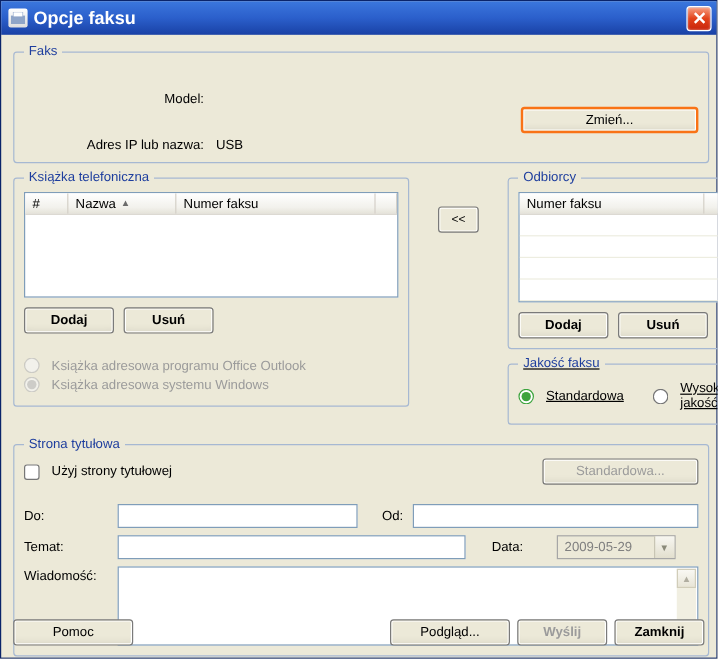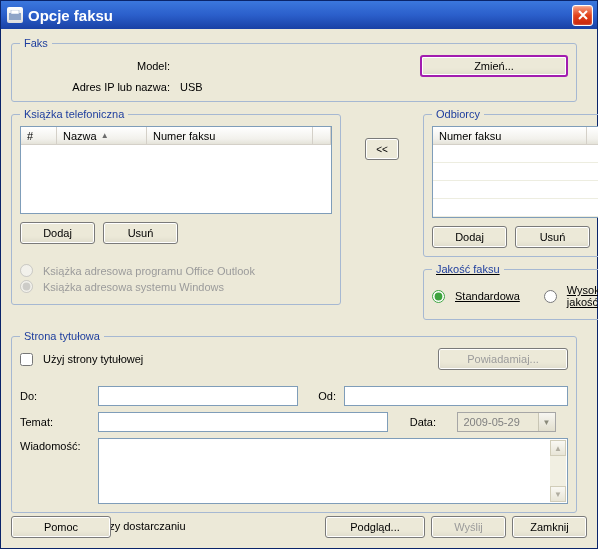--- a/index.html
+++ b/index.html
@@ -43,21 +43,21 @@
     color: #fff;
     display:flex;align-items:center;justify-content:center;
     font-weight: bold;
     font-size: 13px;
     box-shadow: inset 0 0 2px rgba(255,255,255,0.6);
     cursor: pointer;
   }
   .content {
     position: absolute;
     top: 28px; left: 0; right: 0; bottom: 0;
-    padding: 4px 20px 10px 10px;
+    padding: 4px 6px 10px 10px;
   }
   fieldset {
     border: 1px solid #A6B8D2;
     border-radius: 3px;
     margin: 4px 0 6px 0;
     padding: 6px 8px 8px 8px;
     position: relative;
   }
   legend {
     color: #1E3E9E;
@@ -70,23 +70,24 @@
     background: #ECE9D8;
     border: 1px solid #7A7A7A;
     border-radius: 3px;
     height: 22px;
     font-size: 11px;
     cursor: pointer;
     box-shadow: inset 0 0 0 1px #fff, inset 0 -6px 6px -4px rgba(0,0,0,0.08);
   }
   .btn:disabled { color: #9B9B9B; cursor: default; }
   .btn-default {
-    border: 2px solid #a21caf;
-  }
-  .btn-sm { width: 75px; }
+    border: 2px solid #f97316;
+    margin-top: 34px;
+  }
+  .btn-sm { width: 75px; font-weight: bold; }
   .btn-wide { width: 100px; }
   .listview {
     background: #fff;
     border: 1px solid #7F9DB9;
     height: 92px;
     overflow: hidden;
   }
   .lv-head {
     display: flex;
     background: linear-gradient(to bottom, #fff, #F2F1EC 70%, #E5E3D9);
@@ -304,21 +305,21 @@
 
     <fieldset>
       <legend>Strona tytułowa</legend>
 
       <div class="row" style="margin-bottom:16px;">
         <label class="radio-row">
           <input type="checkbox" style="">
           <span>Użyj strony tytułowej</span>
         </label>
         <div style="flex:1"></div>
-        <button class="btn" style="width:130px;" disabled="">Powiadamiaj...</button>
+        <button class="btn" style="width:130px;" disabled="">Standardowa...</button>
       </div>
 
       <div class="row" style="gap:8px;margin-bottom:6px;">
         <div style="width:70px;">Do:</div>
         <input class="textin" style="width: 200px;">
         <div style="width:30px;text-align:right;">Od:</div>
         <input class="textin" style="flex: 1 1 0%;">
       </div>
 
       <div class="row" style="gap:8px;margin-bottom:6px;">

